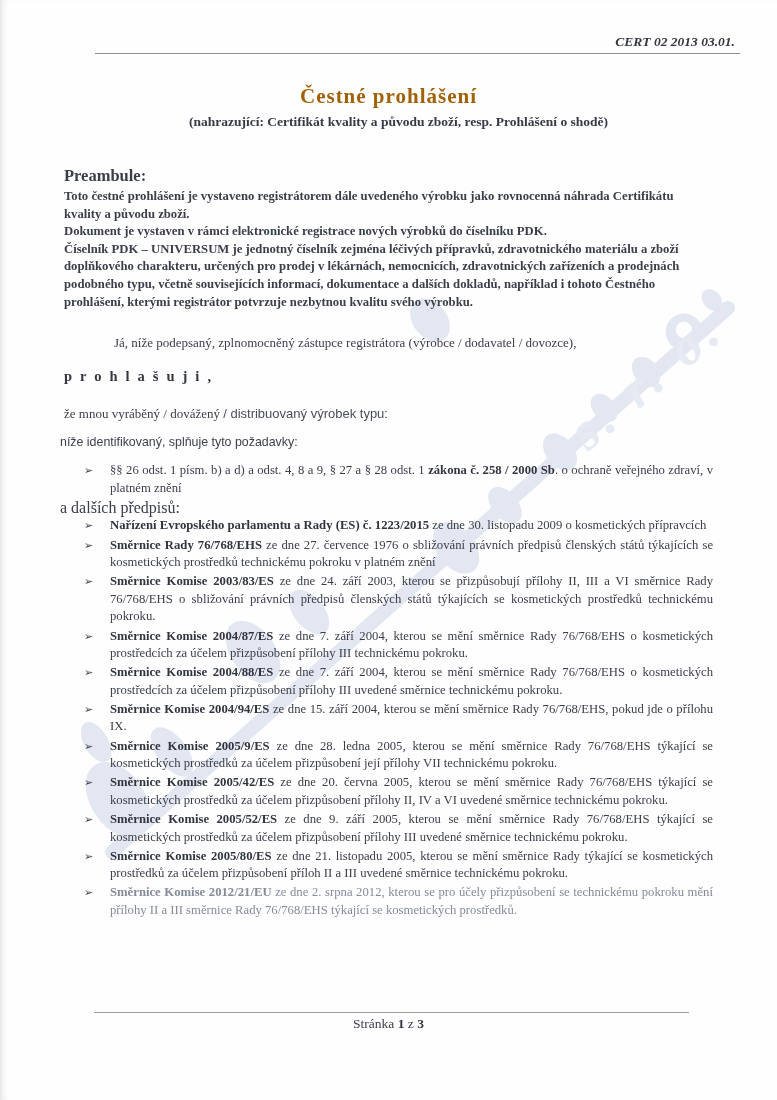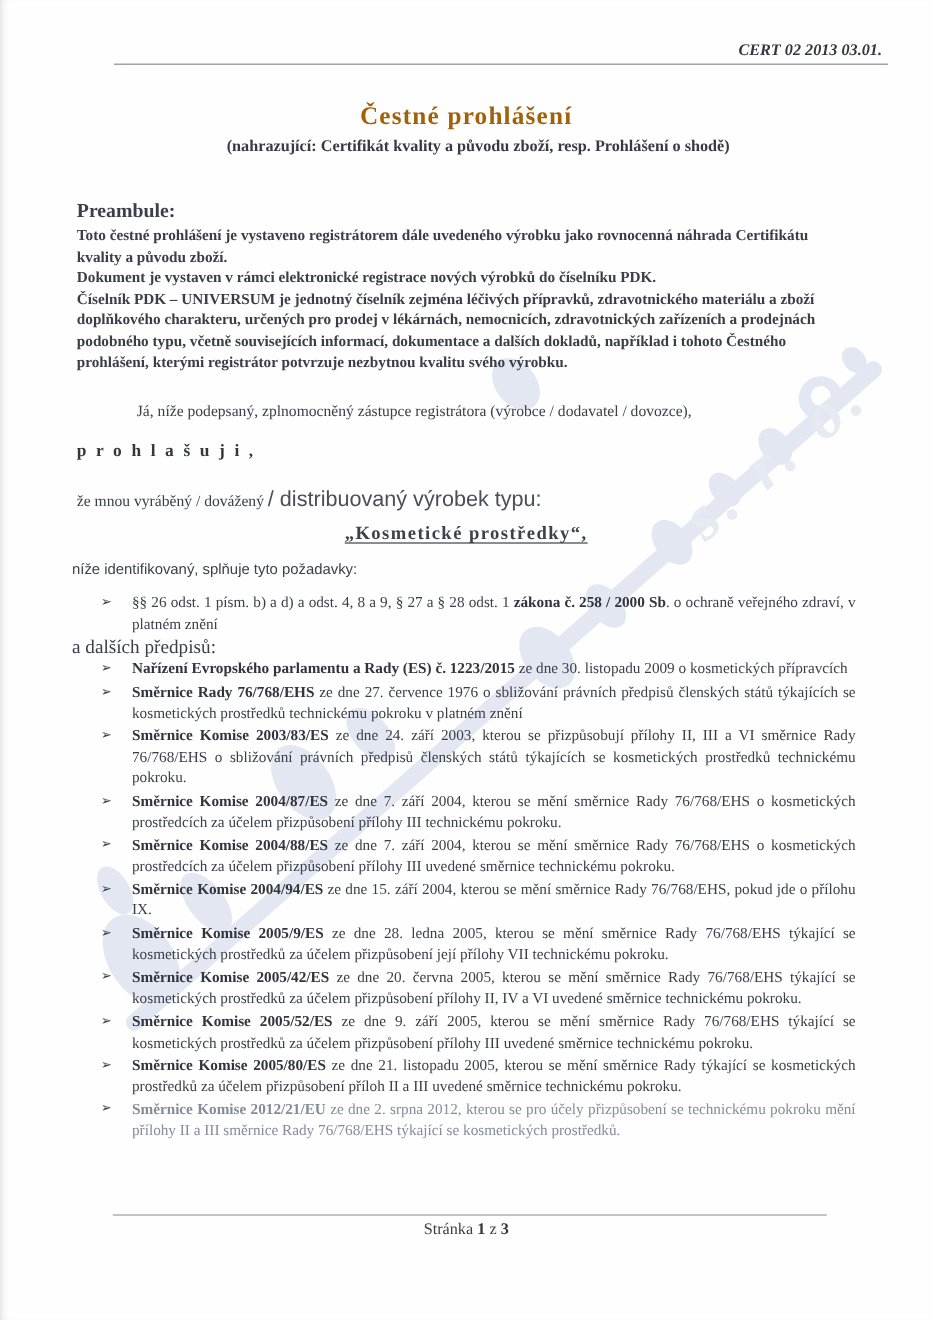--- a/index.html
+++ b/index.html
@@ -53,21 +53,21 @@
     margin:23px 0 0 0;font-size:13px;line-height:17px;
     text-indent:50px;
   }
   .decl-verb{
     margin:17px 0 0 0;text-align:left;
     font-size:14.5px;font-weight:bold;letter-spacing:8px;
     color:#33373f;
   }
   .product-line{margin:21px 0 0 0;font-size:13px;}
   .product-line .sans-part{
-    font-family:"Liberation Sans", sans-serif;font-size:18px;color:#4a4e58;
+    font-family:"Liberation Sans", sans-serif;font-size:13px;color:#4a4e58;
   }
   .product-name{margin:9px 0 0 0;text-align:center;}
   .product-name span{
     font-size:15.5px;font-weight:bold;letter-spacing:1.2px;
     text-decoration:underline;text-underline-offset:3px;
     color:#3d414c;
   }
   .req-intro{
     margin:13px 0 0 -4px;
     font-family:"Liberation Sans", sans-serif;
@@ -148,23 +148,20 @@
         <p>Dokument je vystaven v rámci elektronické registrace nových výrobků do číselníku PDK.</p>
         <p>Číselník PDK – UNIVERSUM je jednotný číselník zejména léčivých přípravků, zdravotnického materiálu a zboží doplňkového charakteru, určených pro prodej v lékárnách, nemocnicích, zdravotnických zařízeních a prodejnách podobného typu, včetně souvisejících informací, dokumentace a dalších dokladů, například i tohoto Čestného prohlášení, kterými registrátor potvrzuje nezbytnou kvalitu svého výrobku.</p>
       </section>
 
       <p class="decl-intro">Já, níže podepsaný, zplnomocněný zástupce registrátora (výrobce / dodavatel / dovozce),</p>
       <p class="decl-verb">prohlašuji,</p>
       <p class="product-line">
         <span class="serif-part">že mnou vyráběný / dovážený</span>
         <span class="sans-part">/ distribuovaný výrobek typu:</span>
       </p>
-      <p class="product-name">
-        <span>„Kosmetické prostředky“,</span>
-      </p>
       <p class="req-intro">níže identifikovaný, splňuje tyto požadavky:</p>
 
       <div class="legal-list" id="legal-list">
         <div class="bullet-item">
           <span class="bullet-glyph">➢</span>
           <span class="bullet-text"><span>§§ 26 odst. 1 písm. b) a d) a odst. 4, 8 a 9, § 27 a § 28 odst. 1 </span><b>zákona č. 258 / 2000 Sb</b><span>. o ochraně veřejného zdraví, v platném znění</span></span>
         </div>
         <div class="more-label">a dalších předpisů:</div>
         <div id="items-container">
     <div class="bullet-item">

